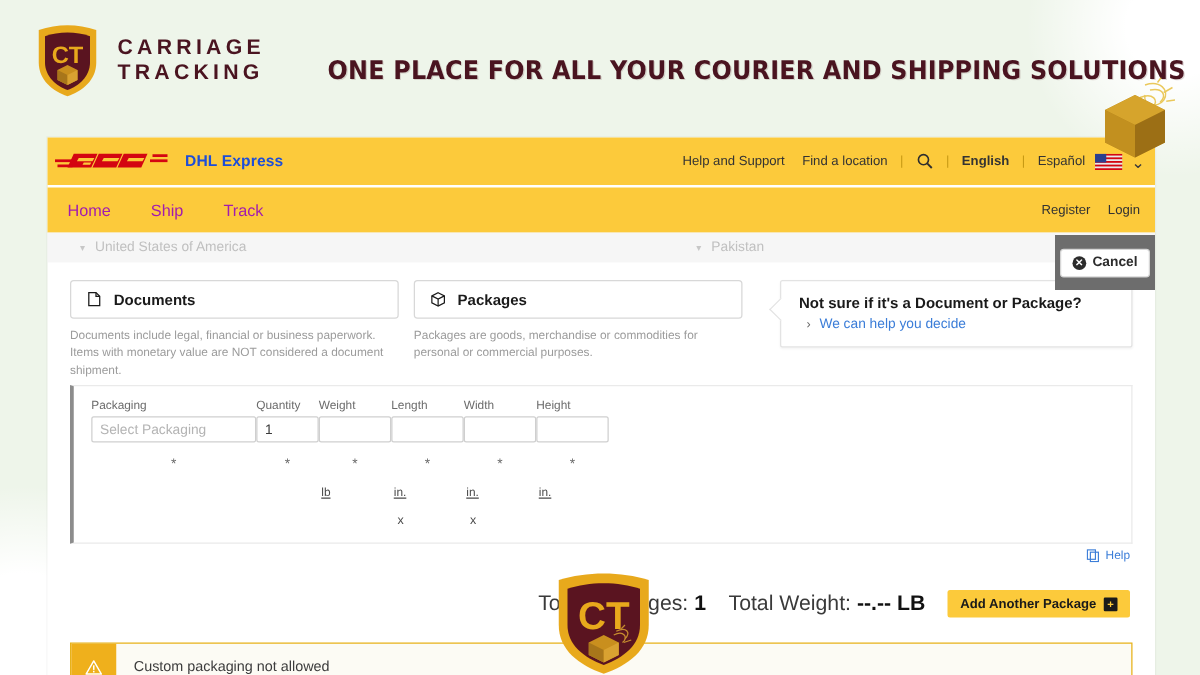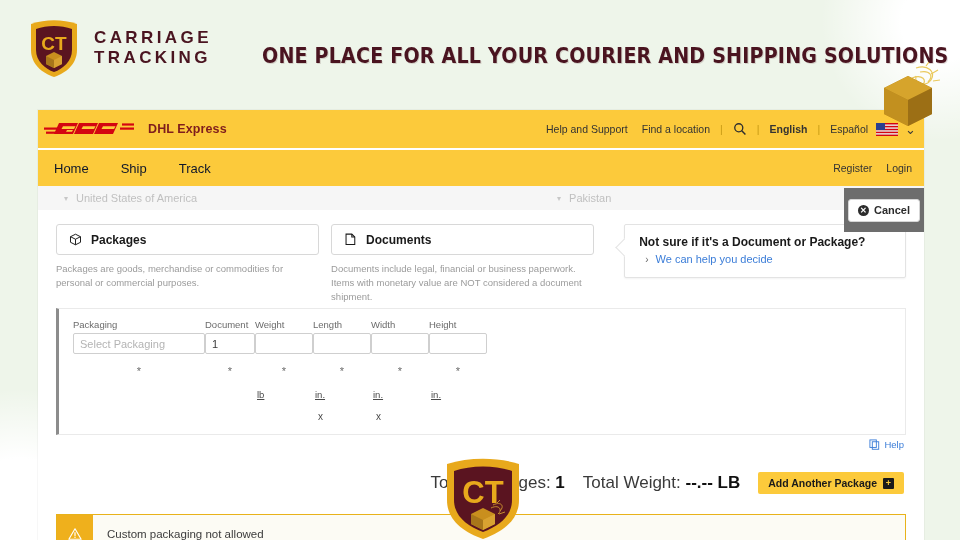--- a/index.html
+++ b/index.html
@@ -35,32 +35,32 @@
   
   .parcel-deco{position:absolute;left:876px;top:62px;width:64px;height:70px;z-index:9;pointer-events:none;}
 
   
   .app-panel{position:absolute;left:38px;top:110px;width:886px;height:430px;background:#ffffff;
      box-shadow:0 0 0 1px rgba(0,0,0,0.03);}
 
   
   .dhl-bar{position:relative;height:38px;background:#fcca3b;display:flex;align-items:center;}
   .dhl-logo{margin-left:6px;width:92px;height:20px;position:relative;}
-  .dhl-express{color:#7f1d1d;font-weight:bold;font-size:12.5px;margin-left:12px;letter-spacing:.1px;}
+  .dhl-express{color:#1d4ed8;font-weight:bold;font-size:12.5px;margin-left:12px;letter-spacing:.1px;}
   .dhl-right{margin-left:auto;display:flex;align-items:center;gap:0;padding-right:8px;font-size:10.5px;color:#3b3b3b;}
   .dhl-right a{color:#333;text-decoration:none;white-space:nowrap;}
   .dhl-right .gap{width:14px;display:inline-block;}
   .vbar{color:#c79a14;margin:0 10px;}
   .lang-strong{font-weight:bold;color:#1a1a1a;}
   .flag{width:22px;height:13px;position:relative;margin:0 2px 0 8px;display:inline-block;}
   .chev{font-size:13px;color:#3a3a3a;margin-left:5px;}
 
   
   .nav-bar{height:36px;background:#fcca3b;display:flex;align-items:center;border-top:2px solid #fff;position:relative;}
-  .nav-bar .item{font-size:13px;color:#0f172a;margin-left:0;padding:0 16px;white-space:nowrap;}
+  .nav-bar .item{font-size:13px;color:#a21caf;margin-left:0;padding:0 16px;white-space:nowrap;}
   .nav-bar .first{padding-left:16px;}
   .nav-right{margin-left:auto;display:flex;gap:14px;padding-right:12px;font-size:10.5px;color:#333;}
 
   
   .country-row{height:24px;background:#efefef;display:flex;align-items:center;opacity:.55;position:relative;overflow:hidden;}
   .country-row .caret{font-size:8px;color:#9a9a9a;margin:0 8px 0 26px;}
   .country-row .val{font-size:11px;color:#8d8d8d;}
   .country-row .caret2{font-size:8px;color:#9a9a9a;margin:0 8px 0 360px;}
 
   
@@ -228,42 +228,42 @@
     </div>
   </div>
 
   <div class="content">
 
     <div class="type-row">
       <div class="type-col">
         <div class="type-btn">
           <span style="display:inline-flex;">
             <svg viewBox="0 0 14 14" width="13" height="13">
+              <path d="M2.2 1.2 h6.2 l3.2 3.2 v8 h-9.4 z" fill="none" stroke="#1a1a1a" stroke-width="1.1"></path>
+              <path d="M8.4 1.2 v3.2 h3.2" fill="none" stroke="#1a1a1a" stroke-width="1.1"></path>
+            </svg>
+          </span>
+          <span>Documents</span>
+        </div>
+        <div class="type-desc">Documents include legal, financial or business paperwork. Items with monetary value are NOT considered a document shipment.</div>
+      </div>
+
+      <div class="type-col">
+        <div class="type-btn">
+          <span style="display:inline-flex;">
+            <svg viewBox="0 0 14 14" width="13" height="13">
               <path d="M7 1.3 L12.4 4 L12.4 10 L7 12.7 L1.6 10 L1.6 4 Z" fill="none" stroke="#1a1a1a" stroke-width="1.05"></path>
               <path d="M1.6 4 L7 6.7 L12.4 4 M7 6.7 L7 12.7" fill="none" stroke="#1a1a1a" stroke-width="1.05"></path>
             </svg>
           </span>
           <span>Packages</span>
         </div>
         <div class="type-desc">Packages are goods, merchandise or commodities for personal or commercial purposes.</div>
       </div>
 
-      <div class="type-col">
-        <div class="type-btn">
-          <span style="display:inline-flex;">
-            <svg viewBox="0 0 14 14" width="13" height="13">
-              <path d="M2.2 1.2 h6.2 l3.2 3.2 v8 h-9.4 z" fill="none" stroke="#1a1a1a" stroke-width="1.1"></path>
-              <path d="M8.4 1.2 v3.2 h3.2" fill="none" stroke="#1a1a1a" stroke-width="1.1"></path>
-            </svg>
-          </span>
-          <span>Documents</span>
-        </div>
-        <div class="type-desc">Documents include legal, financial or business paperwork. Items with monetary value are NOT considered a document shipment.</div>
-      </div>
-
       <div class="help-card">
         <div class="help-title">Not sure if it's a Document or Package?</div>
         <div class="help-link">
           <span class="arrow">›</span>
           <span>We can help you decide</span>
         </div>
       </div>
     </div>
 
 
@@ -271,21 +271,21 @@
       <div class="fieldrow">
         <div class="field">
           <div class="lbl">Packaging</div>
           <div class="inp ph" style="width:132px;">Select Packaging</div>
         </div>
         <div class="req">*</div>
       </div>
 
       <div class="fieldrow">
         <div class="field">
-          <div class="lbl">Document</div>
+          <div class="lbl">Quantity</div>
           <div class="inp" style="width:50px;">1</div>
         </div>
         <div class="req">*</div>
       </div>
 
       <div class="fieldrow">
         <div class="field">
           <div class="lbl">Weight</div>
           <div class="inp" style="width:58px;"></div>
         </div>

